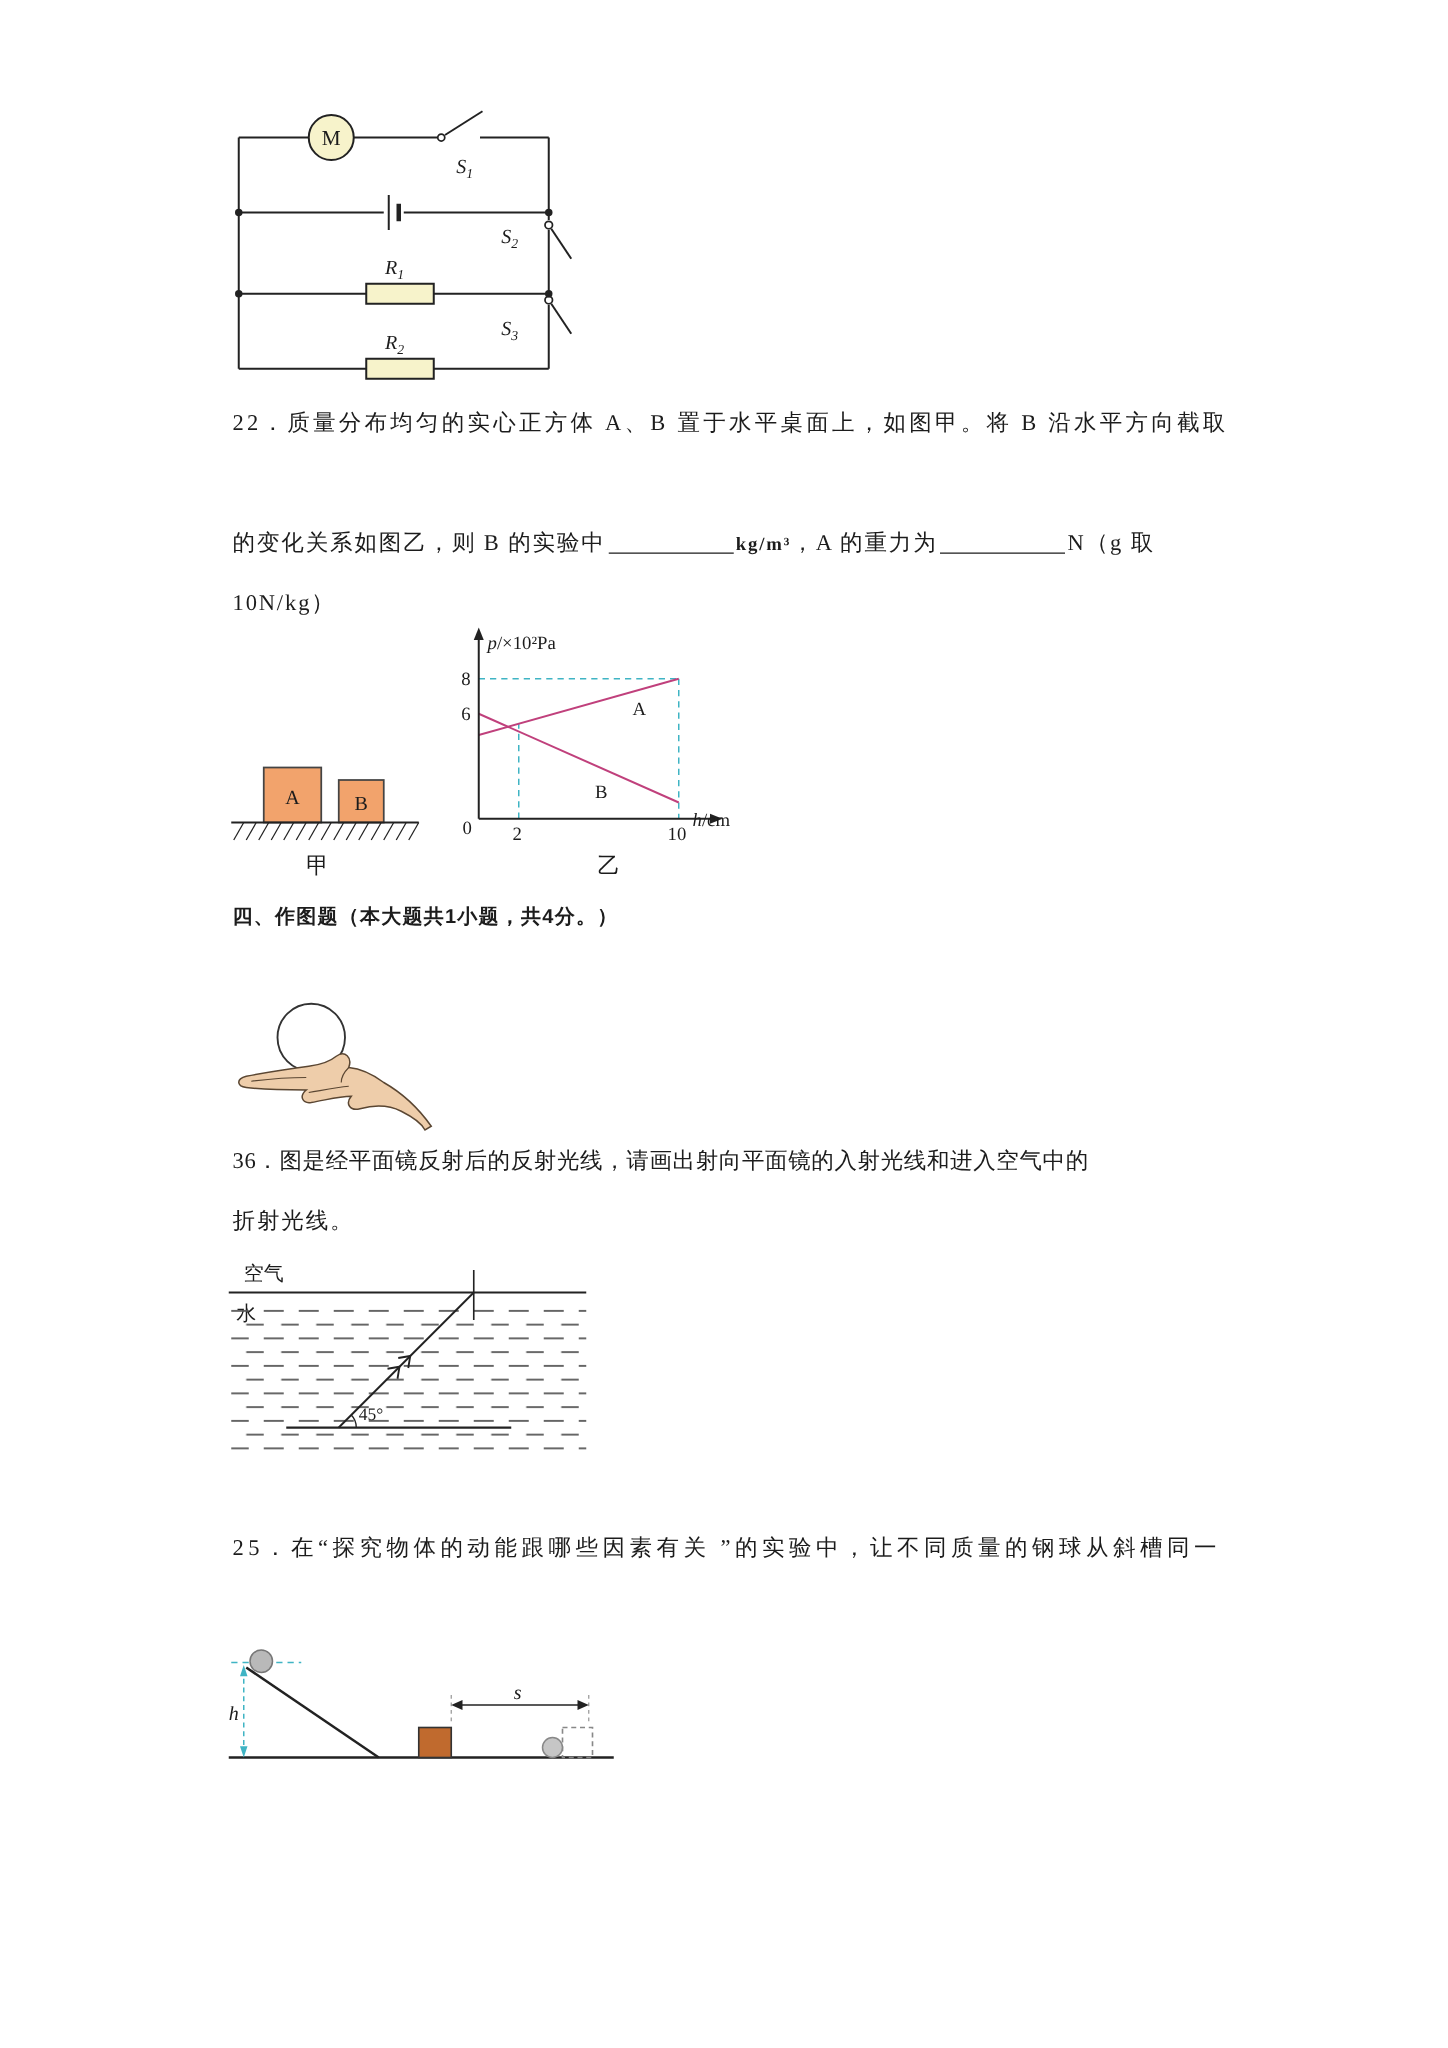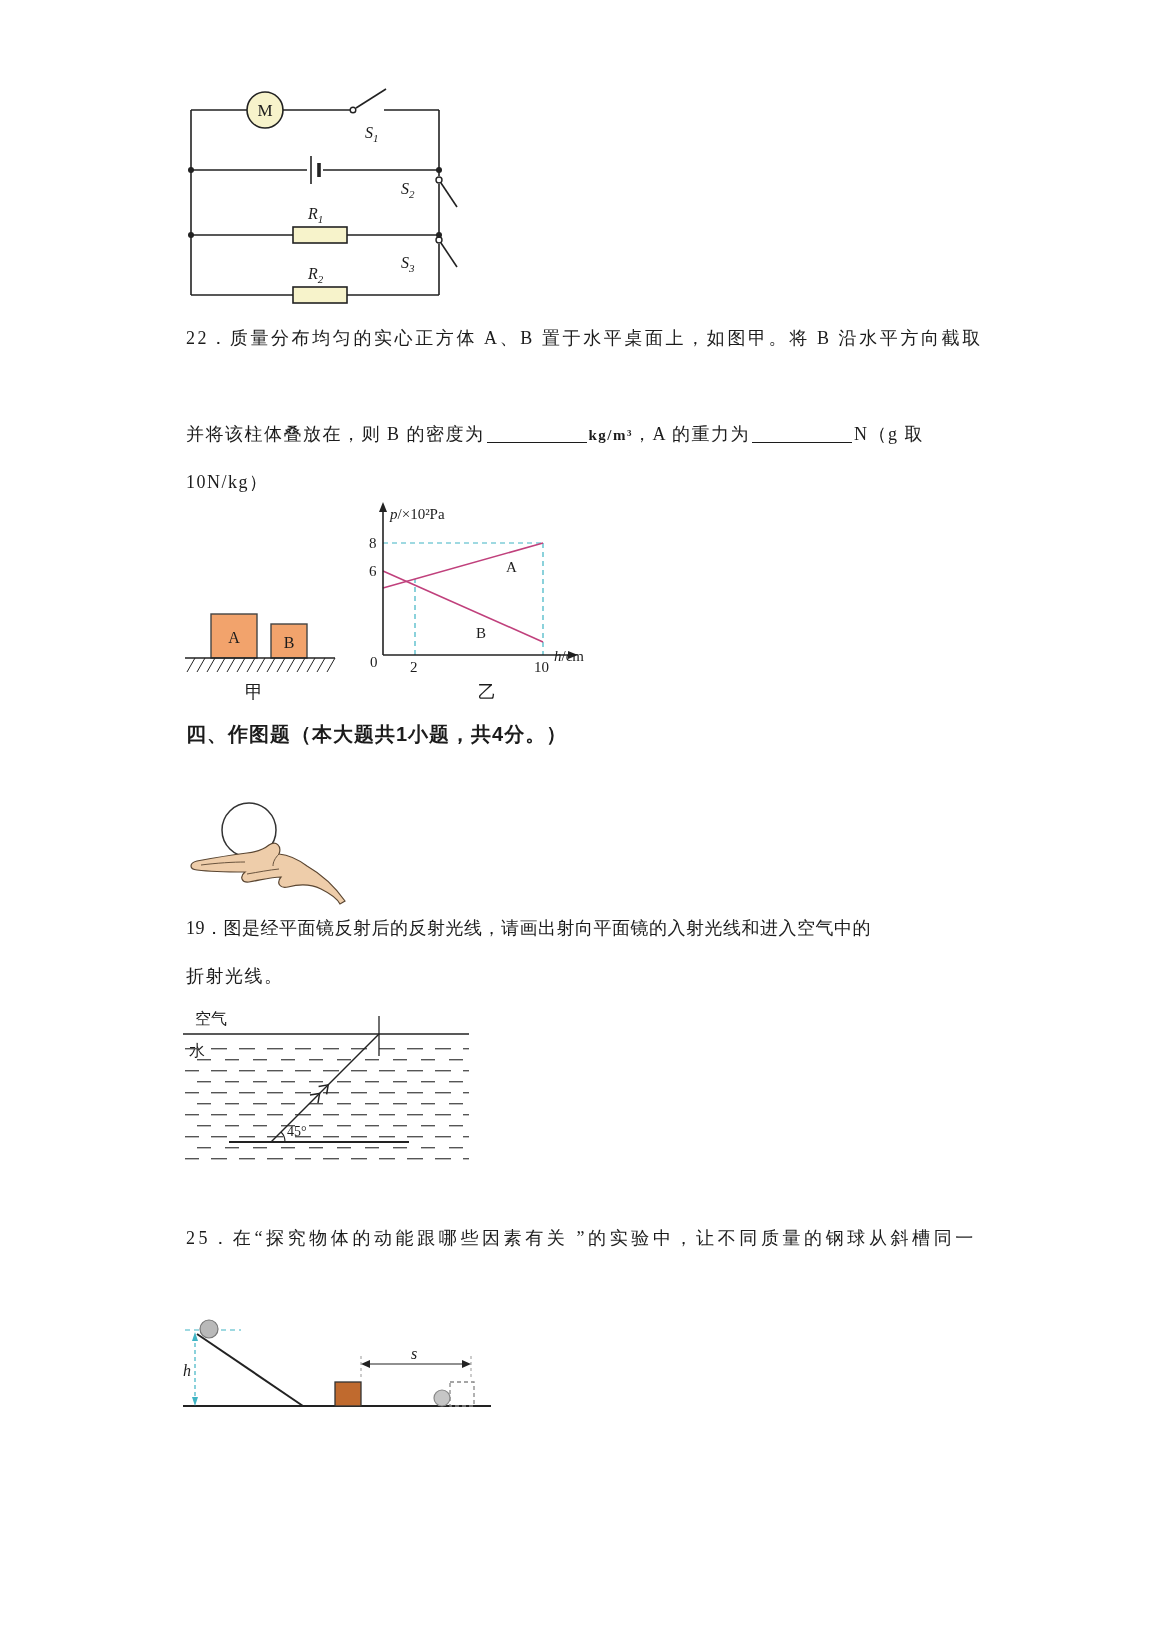--- a/index.html
+++ b/index.html
@@ -4,21 +4,21 @@
 <style>
   html,body{margin:0;padding:0;background:#ffffff}
   .page{position:relative;width:1158px;height:1638px;background:#ffffff;
         font-family:"Liberation Serif","DejaVu Serif",serif;color:#1c1c1c;overflow:hidden}
   .tl{position:absolute;font-size:18px;line-height:24px;white-space:nowrap}
   .ls0{letter-spacing:0.5px}
   .ls1{letter-spacing:1.5px}
   .ls2{letter-spacing:2.6px}
   .ls3{letter-spacing:3.6px}
   .head{font-family:"Liberation Sans","DejaVu Sans",sans-serif;font-weight:700;
-        font-size:20px;letter-spacing:1px}
+        font-size:16px;letter-spacing:1px}
   .blank{display:inline-block;width:100px;height:18px;border-bottom:1.4px solid #1c1c1c;
          vertical-align:-3px;margin:0 2px}
   .blank.short{width:54px}
   .unit{font-weight:700;font-size:15px}
   .cap{position:absolute;font-size:18px;letter-spacing:1px}
   svg{position:absolute;overflow:visible}
   svg text{font-family:"Liberation Serif","DejaVu Serif",serif;fill:#1c1c1c}
   .wire{stroke:#222;stroke-width:1.6;fill:none}
 </style>
 </head>
@@ -81,21 +81,21 @@
     <g fill="#222">
       <circle cx="8" cy="94" r="3"></circle>
         <circle cx="8" cy="159" r="3"></circle>
       <circle cx="256" cy="94" r="3"></circle>
         <circle cx="256" cy="159" r="3"></circle>
     </g>
   </svg>
 
   <div class="tl ls2" style="left:186px;top:326px">22．质量分布均匀的实心正方体 A、B 置于水平桌面上，如图甲。将 B 沿水平方向截取</div>
   <div class="tl ls1" style="left:186px;top:422px">
-    <span>并将该柱体叠放在，则 B 的密度为</span><span class="blank"></span><span class="unit">kg/m³</span><span>，A 的重力为</span><span class="blank"></span><span>N（g 取</span>
+    <span>的变化关系如图乙，则 B 的实验中</span><span class="blank"></span><span class="unit">kg/m³</span><span>，A 的重力为</span><span class="blank"></span><span>N（g 取</span>
   </div>
   <div class="tl ls1" style="left:186px;top:470px">10N/kg）</div>
 
   <svg viewBox="0 0 168 84" style="left:183px;top:598px;width:168px;height:84px">
     <rect x="28" y="16" width="46" height="44" fill="#f2a36c" stroke="#444" stroke-width="1.4"></rect>
     <text x="51" y="45" text-anchor="middle" font-size="16">A</text>
     <rect x="88" y="26" width="36" height="34" fill="#f2a36c" stroke="#444" stroke-width="1.4"></rect>
     <text x="106" y="50" text-anchor="middle" font-size="16">B</text>
     <line x1="2" y1="60" x2="152" y2="60" stroke="#222" stroke-width="1.6"></line>
     <g stroke="#222" stroke-width="1">
@@ -163,21 +163,21 @@
              C30,74 48,74 62,74 C56,79 59,85 66,84
              C78,82 88,79 98,79 C93,85 97,91 105,89
              C116,86 128,86 138,91 C146,95 154,100 157,106 Z" fill="#eecdaa" stroke="#5a4632" stroke-width="1.2"></path>
     <g stroke="#5a4632" stroke-width="0.9" fill="none">
       <path d="M18,67 C34,65 50,64 62,64"></path>
       <path d="M64,76 C76,74 86,72 96,71"></path>
       <path d="M96,56 C92,60 90,64 90,68"></path>
     </g>
   </svg>
 
-  <div class="tl ls0" style="left:186px;top:916px">19．图是经平面镜反射后的反射光线，请画出射向平面镜的入射光线和进入空气中的</div>
+  <div class="tl ls0" style="left:186px;top:916px">36．图是经平面镜反射后的反射光线，请画出射向平面镜的入射光线和进入空气中的</div>
   <div class="tl ls1" style="left:186px;top:964px">折射光线。</div>
 
   <svg viewBox="0 0 292 172" style="left:183px;top:1000px;width:292px;height:172px">
     <defs>
       <pattern id="waterdash" width="28" height="22" patternUnits="userSpaceOnUse">
         <rect x="0" y="4" width="16" height="1.4" fill="#555"></rect>
         <rect x="14" y="15" width="16" height="1.4" fill="#555"></rect>
       </pattern>
     </defs>
     <text x="12" y="24" font-size="16">空气</text>

